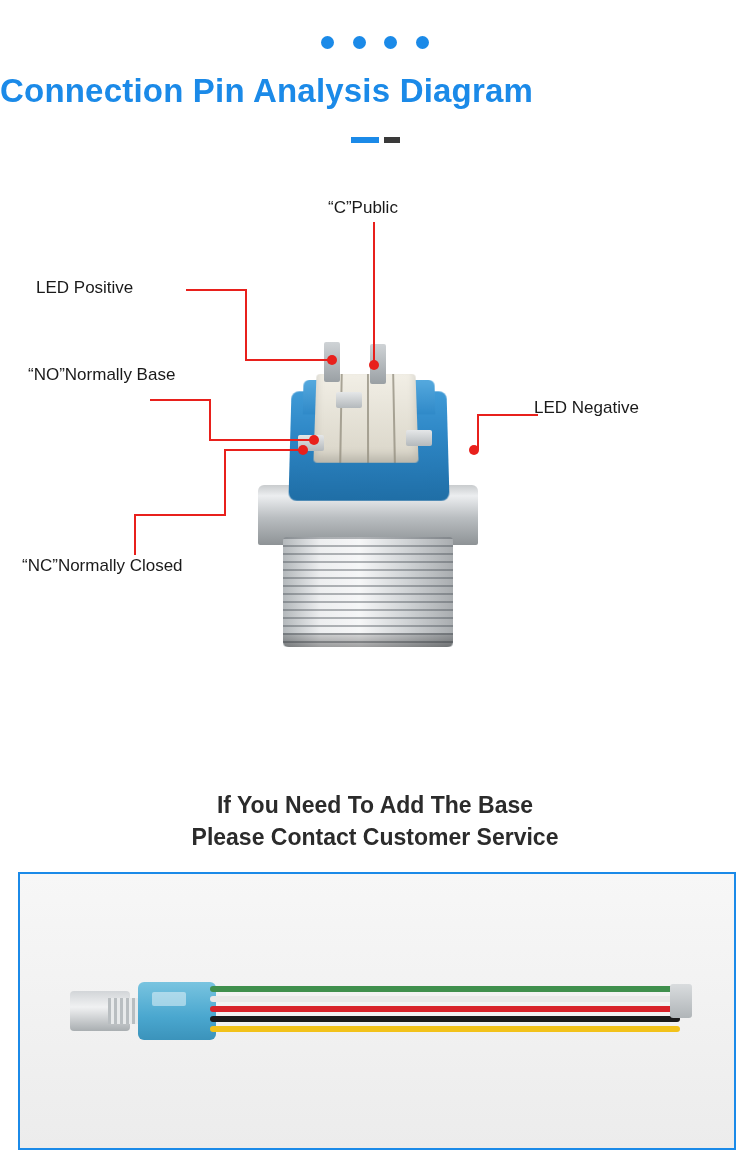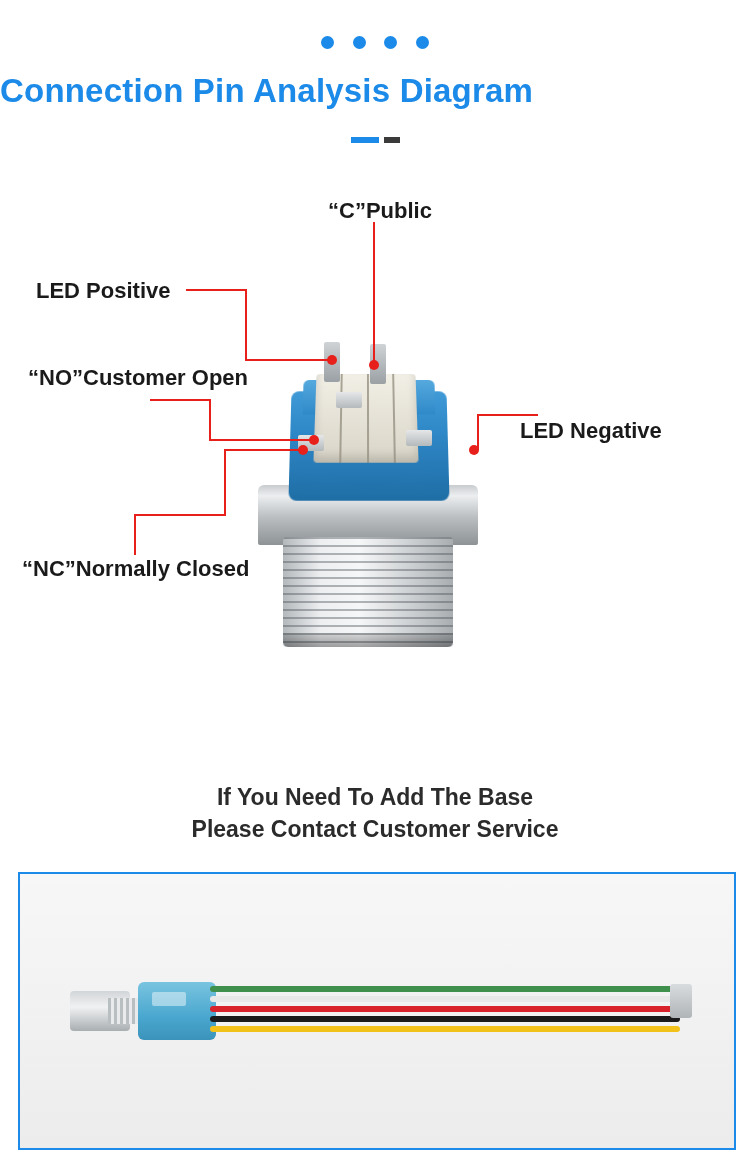--- a/index.html
+++ b/index.html
@@ -165,35 +165,36 @@
     position: absolute;
     width: 26px;
     height: 16px;
     background: linear-gradient(to bottom,#e5e7e8,#b4b9bc);
     border-radius: 2px;
   }
 
   
   .lbl {
     position: absolute;
-    font-size: 22px;
-    font-weight: bold;
+    font-size: 17px;
+    font-weight: normal;
     color: #1a1a1a;
     white-space: nowrap;
   }
 
   
   .sub {
     position: absolute;
     left: 0;
     width: 750px;
     text-align: center;
     font-size: 23px;
     font-weight: bold;
     color: #2b2b2b;
+    margin-top: 8px;
   }
   .sub1 { top: 784px; }
   .sub2 { top: 816px; }
 
   .photo {
     position: absolute;
     left: 18px;
     top: 872px;
     width: 714px;
     height: 274px;
@@ -303,22 +304,22 @@
       <circle cx="374" cy="205" r="5"></circle>
       <circle cx="332" cy="200" r="5"></circle>
       <circle cx="314" cy="280" r="5"></circle>
       <circle cx="474" cy="290" r="5"></circle>
       <circle cx="303" cy="290" r="5"></circle>
     </g>
   </svg>
 
   <div class="lbl" style="left:328px; top:38px;">“C”Public</div>
   <div class="lbl" style="left:36px;  top:118px;">LED Positive</div>
-  <div class="lbl" style="left:28px;  top:205px;">“NO”Customer Open</div>
-  <div class="lbl" style="left:520px; top:238px;margin-top:20px;">LED Negative</div>
+  <div class="lbl" style="left:28px;  top:205px;">“NO”Normally Base</div>
+  <div class="lbl" style="left:534px; top:238px;">LED Negative</div>
   <div class="lbl" style="left:22px;  top:396px;">“NC”Normally Closed</div>
 </div>
 
 <div class="sub sub1">If You Need To Add The Base</div>
 <div class="sub sub2">Please Contact Customer Service</div>
 
 <div class="photo">
   <div class="h-nut"></div>
   <div class="h-thread"></div>
   <div class="h-conn"></div>

